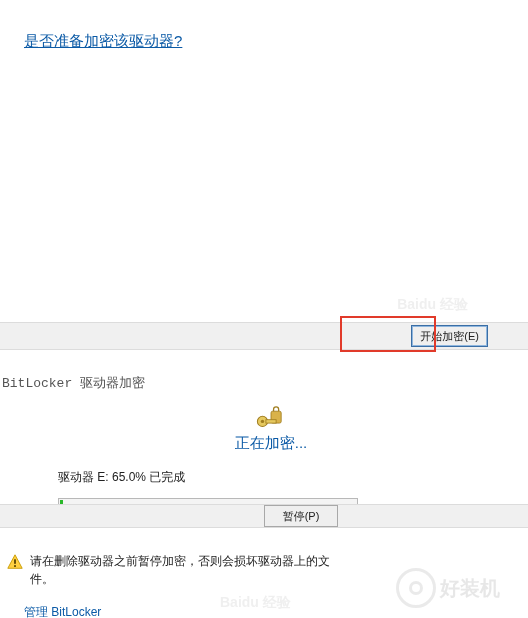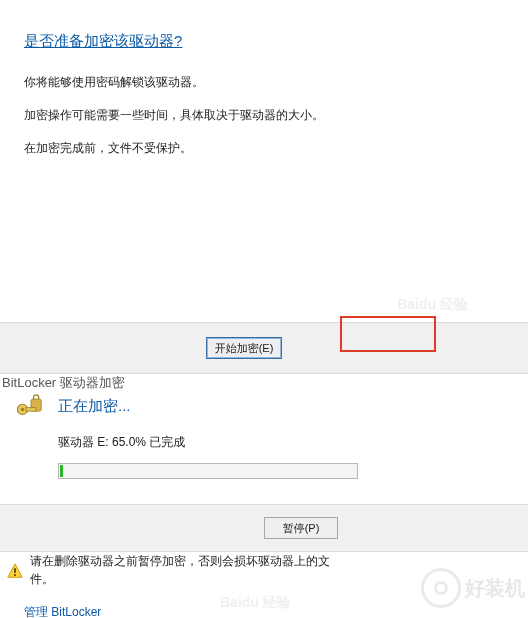--- a/index.html
+++ b/index.html
@@ -30,26 +30,26 @@
     line-height: 1.9;
   }
   .body-text p { margin-bottom: 10px; }
 
   
   .button-row {
     position: absolute;
     top: 322px;
     left: 0;
     right: 0;
-    height: 52px;
+    height: 28px;
     background: #f0f0f0;
     border-top: 1px solid #dcdcdc;
     border-bottom: 1px solid #dcdcdc;
     display: flex;
-    justify-content: center;
+    justify-content: flex-end;
     align-items: center;
     padding-right: 40px;
     gap: 12px;
   }
   .highlight-box {
     position: absolute;
     top: 316px;
     left: 340px;
     width: 96px;
     height: 36px;
@@ -78,30 +78,32 @@
     position: absolute;
     top: 374px;
     left: 0;
     right: 0;
     padding: 0;
   }
   .lower-title {
     font-size: 13px;
     color: #555;
     padding-left: 2px;
-    margin-bottom: 2px;
+    margin-bottom: 14px;
+    font-family: Liberation Mono, monospace;
   }
   .encrypt-box {
     padding-left: 14px;
   }
   .encrypt-header {
     display: flex;
     align-items: center;
-    gap: 10px;
+    gap: 4px;
     margin-bottom: 16px;
+    flex-direction: column;
   }
   .key-icon {
     width: 34px;
     height: 24px;
     position: relative;
     flex-shrink: 0;
   }
   .key-icon svg { display: block; }
   .encrypt-title {
     color: #0b5aa6;
@@ -127,36 +129,36 @@
     left: 1px;
     bottom: 1px;
     background: #2ab82a;
     width: 3px;
   }
   .pause-row {
     position: absolute;
     top: 504px;
     left: 0;
     right: 0;
-    height: 48px;
+    height: 24px;
     background: #f0f0f0;
     border-top: 1px solid #dcdcdc;
     border-bottom: 1px solid #dcdcdc;
     display: flex;
     justify-content: flex-end;
     align-items: center;
     padding-right: 190px;
   }
   .warning-row {
     position: absolute;
     top: 552px;
     left: 6px;
     right: 180px;
     display: flex;
-    align-items: center;
+    align-items: flex-start;
     gap: 6px;
   }
   .warn-icon {
     width: 18px;
     height: 18px;
     flex-shrink: 0;
     margin-top: 1px;
   }
   .warn-text {
     font-size: 12px;
@@ -189,21 +191,21 @@
     left: 220px;
     color: #d8d8d8;
     font-size: 14px;
     font-weight: bold;
     opacity: 0.4;
     pointer-events: none;
   }
   .wm-logo {
     position: absolute;
     bottom: 10px;
-    right: 3px;
+    right: 28px;
     display: flex;
     align-items: center;
     gap: 4px;
     opacity: 0.35;
     pointer-events: none;
     text-align: center;
   }
   .wm-logo-circle {
     width: 40px;
     height: 40px;
@@ -223,25 +225,20 @@
     color: #bdbdbd;
     font-size: 20px;
     font-weight: bold;
   }
 </style>
 </head>
 <body>
 
 <div class="top-section">
   <div class="heading">是否准备加密该驱动器?</div>
-  <div class="body-text">
-    <p>你将能够使用密码解锁该驱动器。</p>
-    <p>加密操作可能需要一些时间，具体取决于驱动器的大小。</p>
-    <p>在加密完成前，文件不受保护。</p>
-  </div>
 </div>
 
 <div class="wm-top">Baidu 经验</div>
 
 <div class="button-row">
   <button class="win-btn primary">开始加密(E)</button>
 </div>
 <div class="highlight-box"></div>
 
 <div class="lower-section">

